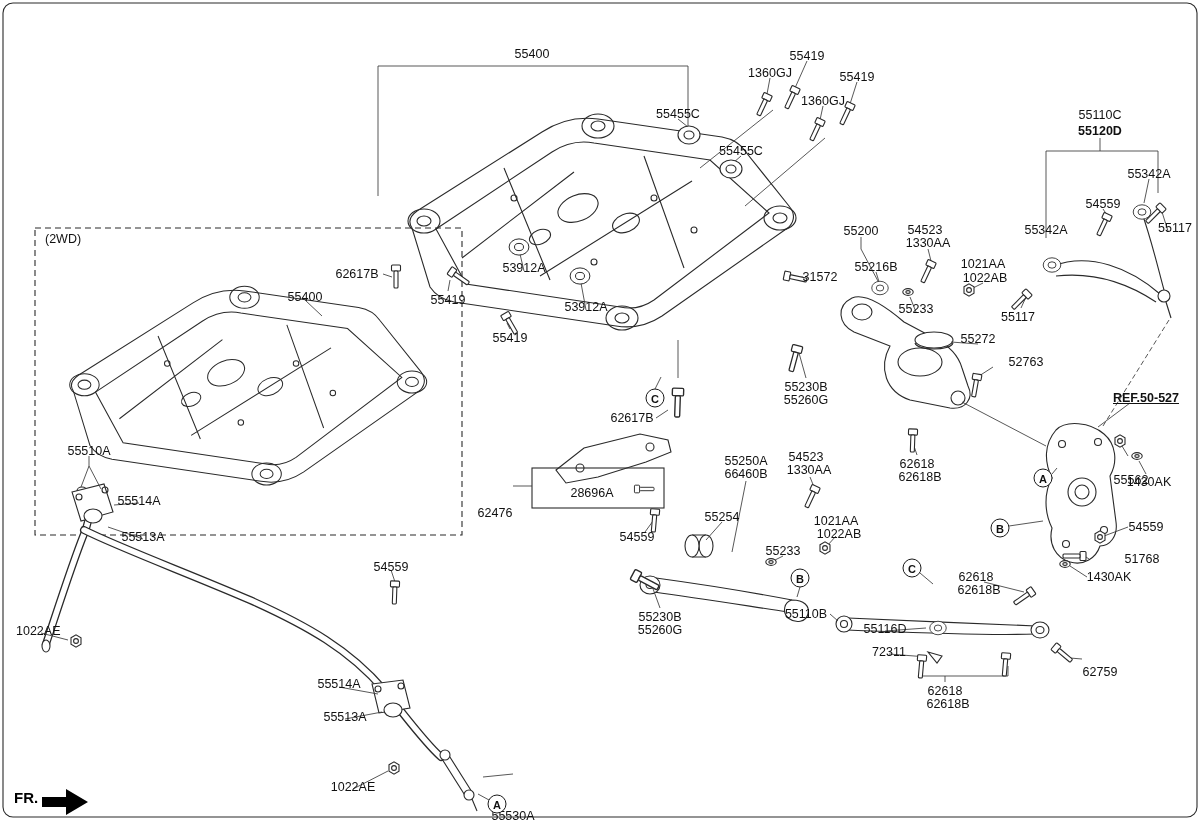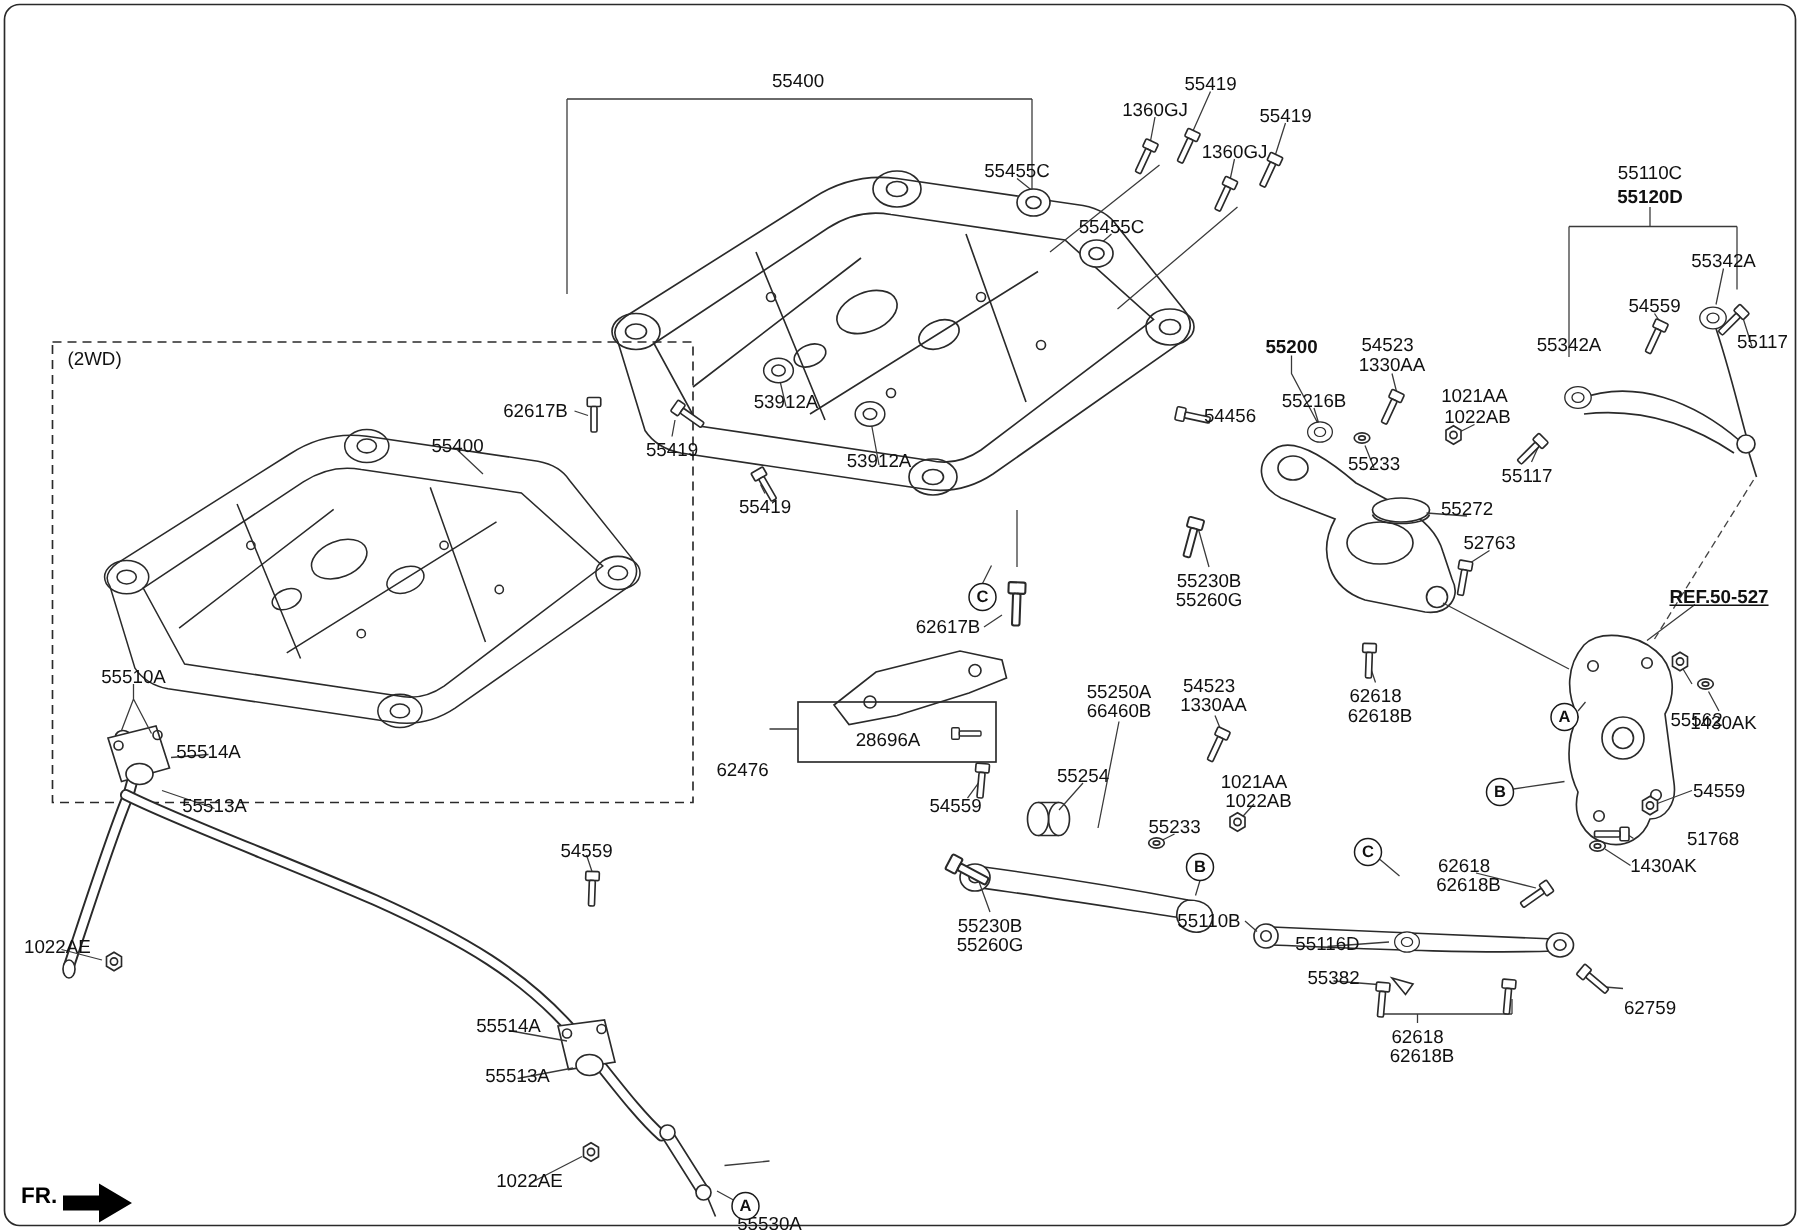--- a/index.html
+++ b/index.html
@@ -236,31 +236,31 @@
       <span class="lbl c" style="left: 1103px; top: 197px;">54559</span>
       <span class="lbl c" style="left: 1046px; top: 223px;">55342A</span>
       <span class="lbl c" style="left: 1175px; top: 221px;">55117</span>
       <span class="lbl" style="left: 45px; top: 232px;">(2WD)</span>
       <span class="lbl c" style="left: 357px; top: 267px;">62617B</span>
       <span class="lbl c" style="left: 305px; top: 290px;">55400</span>
       <span class="lbl c" style="left: 448px; top: 293px;">55419</span>
       <span class="lbl c" style="left: 524px; top: 261px;">53912A</span>
       <span class="lbl c" style="left: 586px; top: 300px;">53912A</span>
       <span class="lbl c" style="left: 510px; top: 331px;">55419</span>
-      <span class="lbl c" style="left: 861px; top: 224px; font-weight: bold;">55200</span>
+      <span class="lbl c" style="left: 861px; top: 224px;">55200</span>
       <span class="lbl c" style="left: 925px; top: 223px;">54523</span>
       <span class="lbl c" style="left: 928px; top: 236px;">1330AA</span>
       <span class="lbl c" style="left: 876px; top: 260px;">55216B</span>
       <span class="lbl c" style="left: 983px; top: 257px;">1021AA</span>
       <span class="lbl c" style="left: 985px; top: 271px;">1022AB</span>
-      <span class="lbl c" style="left: 820px; top: 270px;">54456</span>
+      <span class="lbl c" style="left: 820px; top: 270px;">31572</span>
       <span class="lbl c" style="left: 916px; top: 302px;">55233</span>
       <span class="lbl c" style="left: 1018px; top: 310px;">55117</span>
       <span class="lbl c" style="left: 978px; top: 332px;">55272</span>
-      <span class="lbl c" style="left: 993px; top: 355px;">52763</span>
+      <span class="lbl c" style="left: 1026px; top: 355px;">52763</span>
       <span class="lbl c" style="left: 806px; top: 380px;">55230B</span>
       <span class="lbl c" style="left: 806px; top: 393px;">55260G</span>
       <span class="lbl c" style="left: 632px; top: 411px;">62617B</span>
       <span class="lbl c b u" style="left: 1146px; top: 391px;">REF.50-527</span>
       <span class="lbl c" style="left: 495px; top: 478px; margin-top: 28px;">62476</span>
       <span class="lbl c" style="left: 592px; top: 486px;">28696A</span>
       <span class="lbl c" style="left: 746px; top: 454px;">55250A</span>
       <span class="lbl c" style="left: 746px; top: 467px;">66460B</span>
       <span class="lbl c" style="left: 806px; top: 450px;">54523</span>
       <span class="lbl c" style="left: 809px; top: 463px;">1330AA</span>
@@ -275,21 +275,21 @@
       <span class="lbl c" style="left: 783px; top: 544px;">55233</span>
       <span class="lbl c" style="left: 1106px; top: 552px; margin-left: 36px;">51768</span>
       <span class="lbl c" style="left: 1109px; top: 570px;">1430AK</span>
       <span class="lbl c" style="left: 637px; top: 530px;">54559</span>
       <span class="lbl c" style="left: 660px; top: 610px;">55230B</span>
       <span class="lbl c" style="left: 660px; top: 623px;">55260G</span>
       <span class="lbl c" style="left: 806px; top: 607px;">55110B</span>
       <span class="lbl c" style="left: 885px; top: 622px;">55116D</span>
       <span class="lbl c" style="left: 976px; top: 570px;">62618</span>
       <span class="lbl c" style="left: 979px; top: 583px;">62618B</span>
-      <span class="lbl c" style="left: 889px; top: 645px;">55382</span>
+      <span class="lbl c" style="left: 889px; top: 645px;">72311</span>
       <span class="lbl c" style="left: 1100px; top: 652px; margin-top: 13px;">62759</span>
       <span class="lbl c" style="left: 945px; top: 684px;">62618</span>
       <span class="lbl c" style="left: 948px; top: 697px;">62618B</span>
       <span class="lbl c" style="left: 89px; top: 444px;">55510A</span>
       <span class="lbl c" style="left: 139px; top: 494px;">55514A</span>
       <span class="lbl c" style="left: 143px; top: 530px;">55513A</span>
       <span class="lbl c" style="left: 391px; top: 560px;">54559</span>
       <span class="lbl" style="left: 16px; top: 624px;">1022AE</span>
       <span class="lbl c" style="left: 339px; top: 677px;">55514A</span>
       <span class="lbl c" style="left: 345px; top: 710px;">55513A</span>

